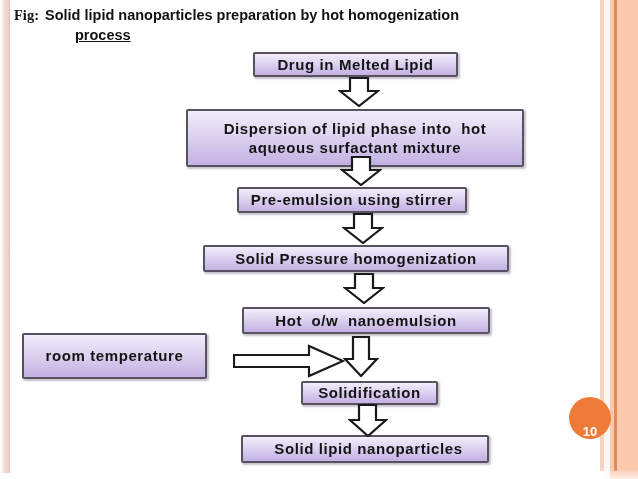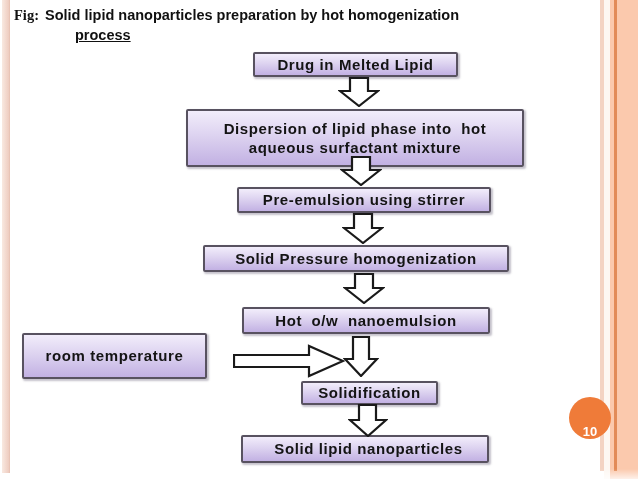--- a/index.html
+++ b/index.html
@@ -47,21 +47,21 @@
     background:linear-gradient(180deg,#f2edfb 0%,#ddd3f0 45%,#c2b1e3 100%);
     border:2px solid #585260;border-radius:2px;
     box-shadow:1.5px 1.5px 2px rgba(90,80,105,.35);
     display:flex;flex-direction:column;align-items:center;justify-content:center;
     font-weight:bold;color:#141414;font-size:15px;letter-spacing:.6px;
     line-height:1.3;text-align:center;
   }
   .fbox .line{white-space:pre;}
   .box-1{left:253px;top:52px;width:205px;height:25px;}
   .box-2{left:186px;top:109px;width:338px;height:58px;}
-  .box-3{left:237px;top:187px;width:254px;height:26px;}
+  .box-3{left:237px;top:187px;width:230px;height:26px;}
   .box-4{left:203px;top:245px;width:306px;height:27px;}
   .box-5{left:242px;top:307px;width:248px;height:27px;}
   .box-6{left:301px;top:381px;width:137px;height:24px;}
   .box-7{left:241px;top:435px;width:248px;height:28px;padding-left:7px;}
   .box-side{left:22px;top:333px;width:185px;height:46px;font-size:15px;}
   
   .arrow{position:absolute;}
   .arr-1{left:338px;top:77px;}
   .arr-2{left:340px;top:156px;}
   .arr-3{left:342px;top:213px;}

